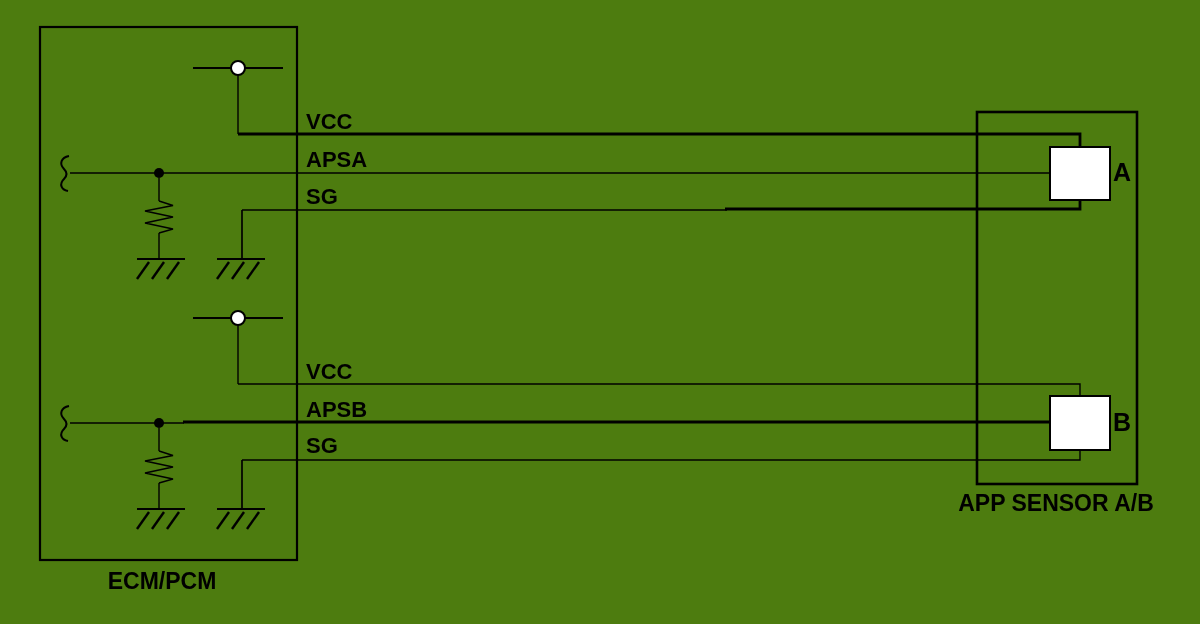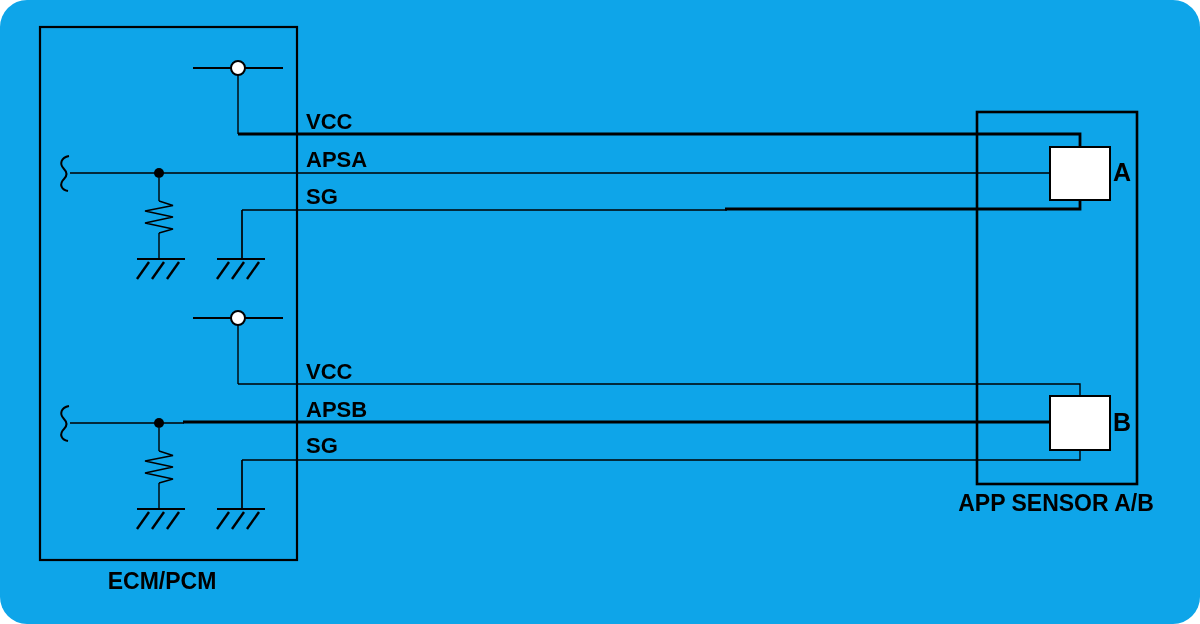--- a/index.html
+++ b/index.html
@@ -4,23 +4,22 @@
 <style>
   html, body {
     margin: 0;
     padding: 0;
     background: #ffffff;
   }
   .stage {
     position: relative;
     width: 1200px;
     height: 624px;
-    background: #0ea5e9;
+    background: #4d7c0f;
     overflow: hidden;
-    border-radius: 27px;
   }
   svg {
     display: block;
   }
   svg text {
     font-family: "Liberation Sans", "DejaVu Sans", sans-serif;
     font-weight: bold;
     fill: #000000;
   }
   .wire-label { font-size: 22px; }

